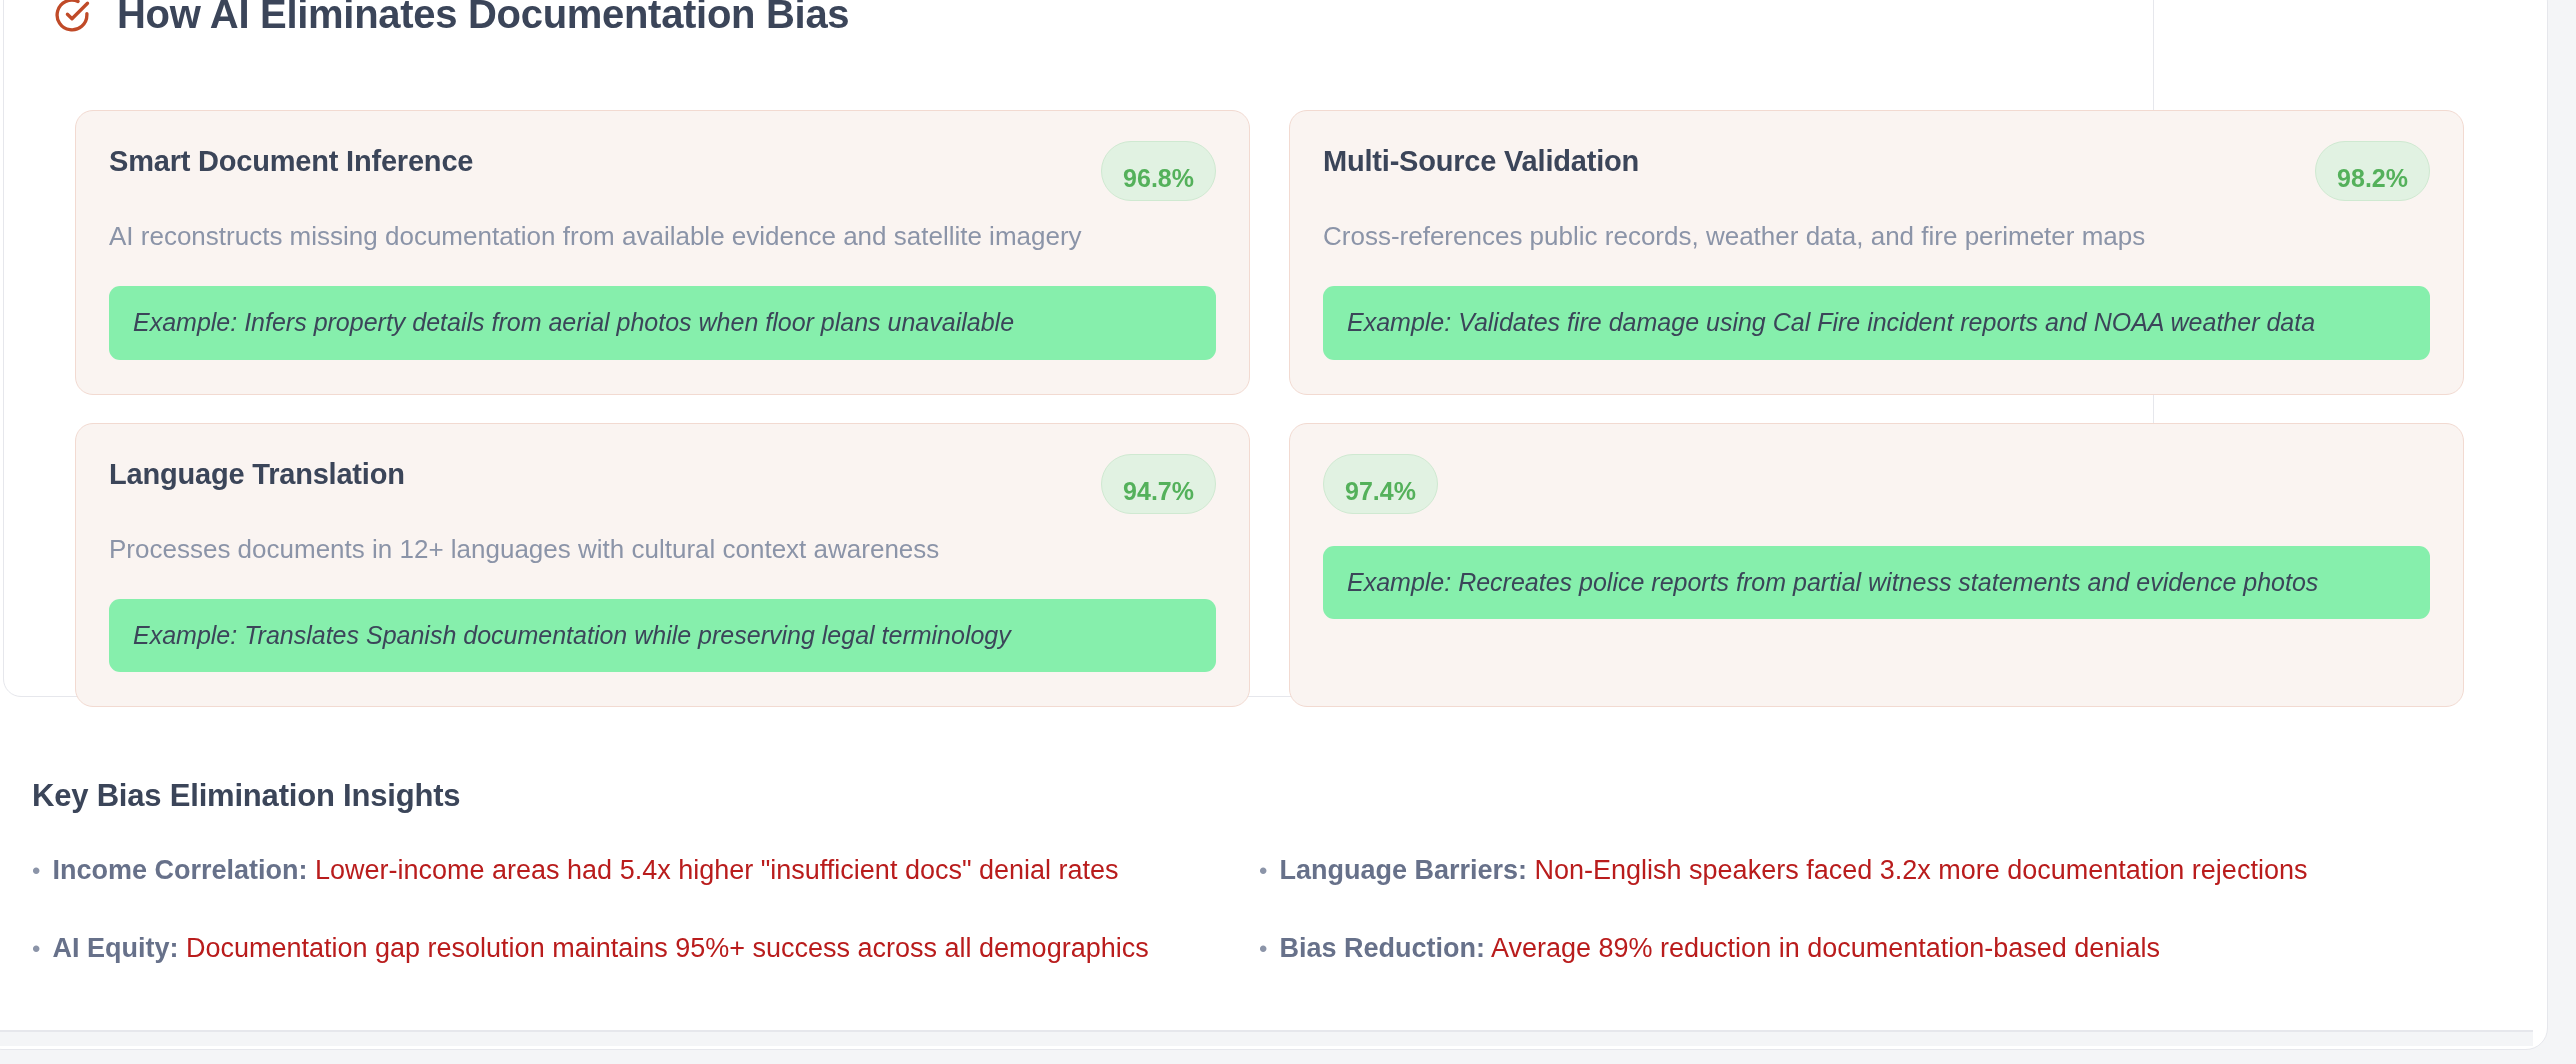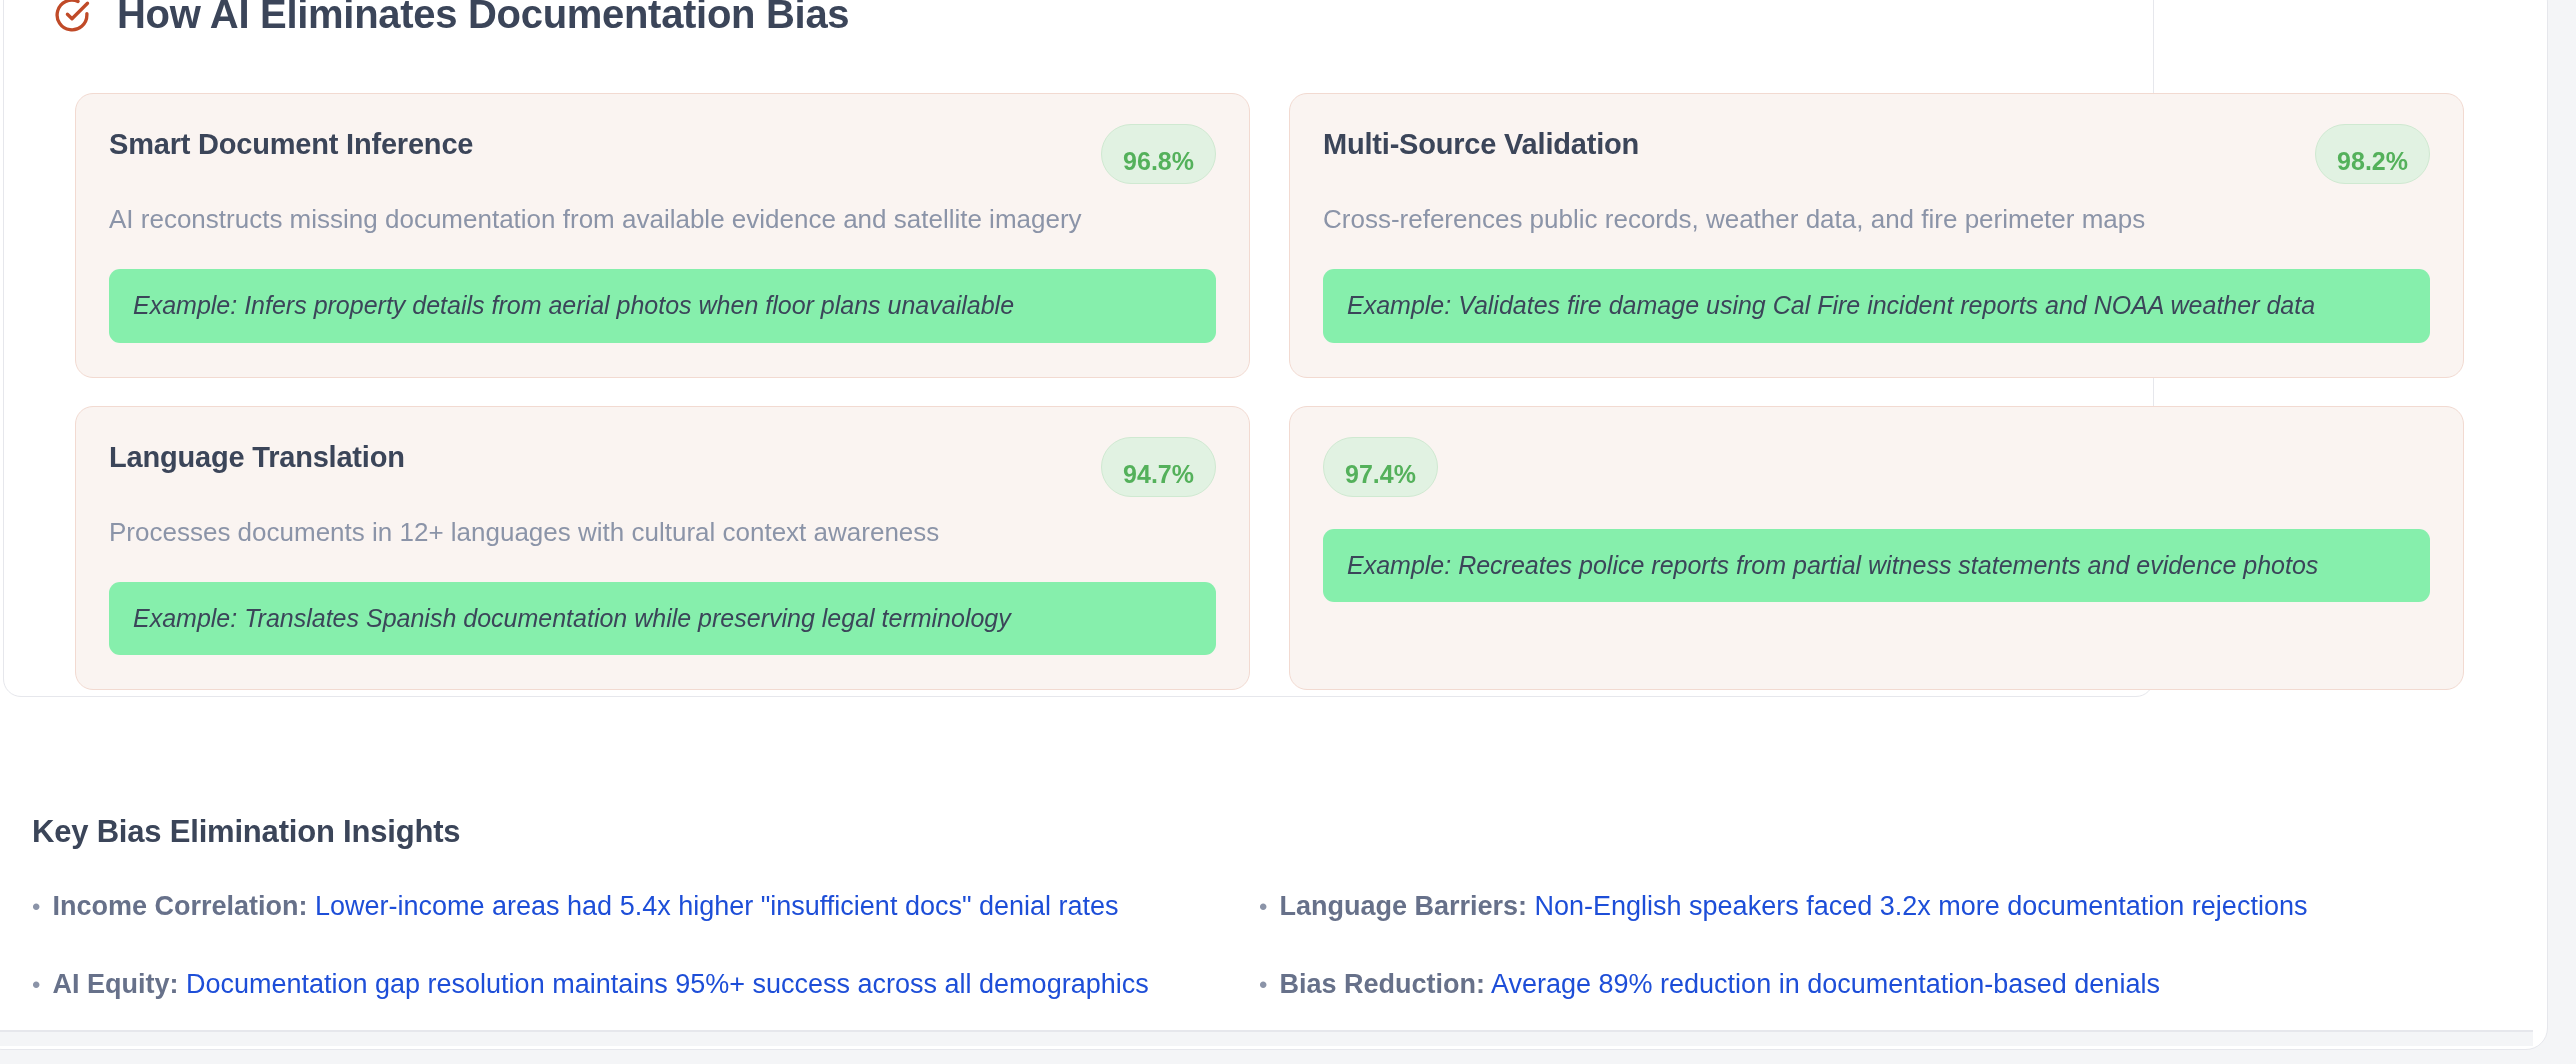--- a/index.html
+++ b/index.html
@@ -88,21 +88,21 @@
     font-weight: bold;
     color: #3b4559;
     letter-spacing: -0.3px;
     white-space: nowrap;
   }
 
   
   .card-grid {
     position: absolute;
     left: 71px;
-    top: 135px;
+    top: 152px;
     width: 2389px;
     display: grid;
     grid-template-columns: 1175px 1175px;
     column-gap: 39px;
     row-gap: 28px;
   }
 
   .card {
     background: #faf4f1;
     border: 1px solid #f2dad1;
@@ -157,21 +157,20 @@
     color: #3b4559;
     line-height: 1.3;
   }
 
   
   .insights {
     position: absolute;
     left: 51px;
     top: 797px;
     width: 2434px;
-    margin-top: 36px;
   }
 
   .insights-title {
     font-size: 31px;
     font-weight: bold;
     color: #3b4559;
     letter-spacing: -0.2px;
   }
 
   .insights-grid {
@@ -196,21 +195,21 @@
     line-height: 1;
     flex: 0 0 auto;
   }
 
   .insight-label {
     font-weight: bold;
     color: #67718a;
   }
 
   .insight-text {
-    color: #1d4ed8;
+    color: #b91c1c;
   }
 </style>
 </head>
 <body>
 
 <div class="page-sheet">
 
   <section class="panel">
 
     <div class="panel-header">

